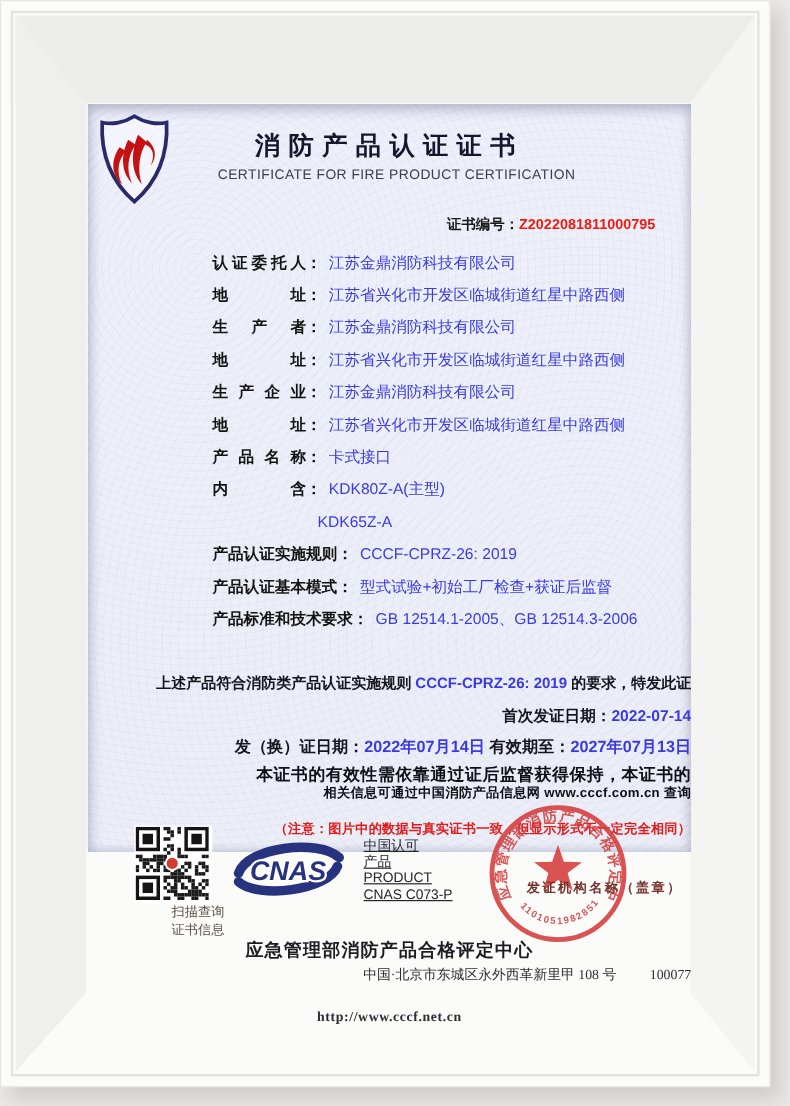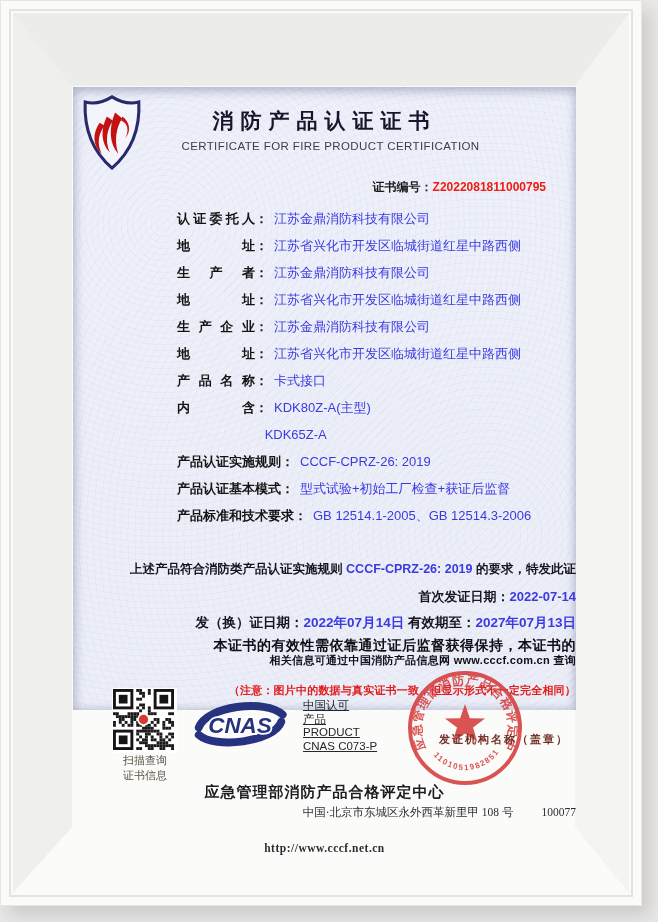--- a/index.html
+++ b/index.html
@@ -69,21 +69,21 @@
   .stmt .code{color:#3a3ae0;}
   .first-issue{top:501px;font-size:13px;color:#15151d;font-weight:bold;}
   .first-issue .date{color:#3a3ae0;}
   .issue{top:527px;font-size:13.5px;color:#15151d;font-weight:bold;}
   .issue .date{color:#3a3ae0;}
   .notice1{top:550px;font-size:14px;font-weight:bold;color:#0f0f16;letter-spacing:.5px;}
   .notice2{top:566px;font-size:11px;font-weight:bold;color:#0f0f16;letter-spacing:.3px;}
   .rednote{top:596px;font-size:11px;font-weight:bold;color:#e21b1b;letter-spacing:.2px;}
   
   .qr{position:absolute;left:39px;top:601px;width:63px;height:63px;background:#fff;padding:1px;}
-  .qr-cap{position:absolute;left:30px;top:666px;width:84px;text-align:center;
+  .qr-cap{position:absolute;left:30px;top:666px;width:84px;text-align:right;
     font-size:11px;line-height:15px;color:#5a4f43;}
   .cnas{position:absolute;left:120px;top:606px;width:94px;height:62px;}
   .accred{position:absolute;left:230px;top:612px;font-size:11.5px;line-height:13.5px;color:#26262e;text-decoration:underline;}
   .seal{position:absolute;left:332px;top:581px;width:120px;height:120px;opacity:.88;z-index:3;}
   .seal-overlay{
     position:absolute;left:296px;top:645px;width:200px;text-align:right;z-index:4;
     font-family:Liberation Serif, serif;
     font-size:11px;color:#733329;letter-spacing:2px;font-weight:bold;
   }
   .f-org{

